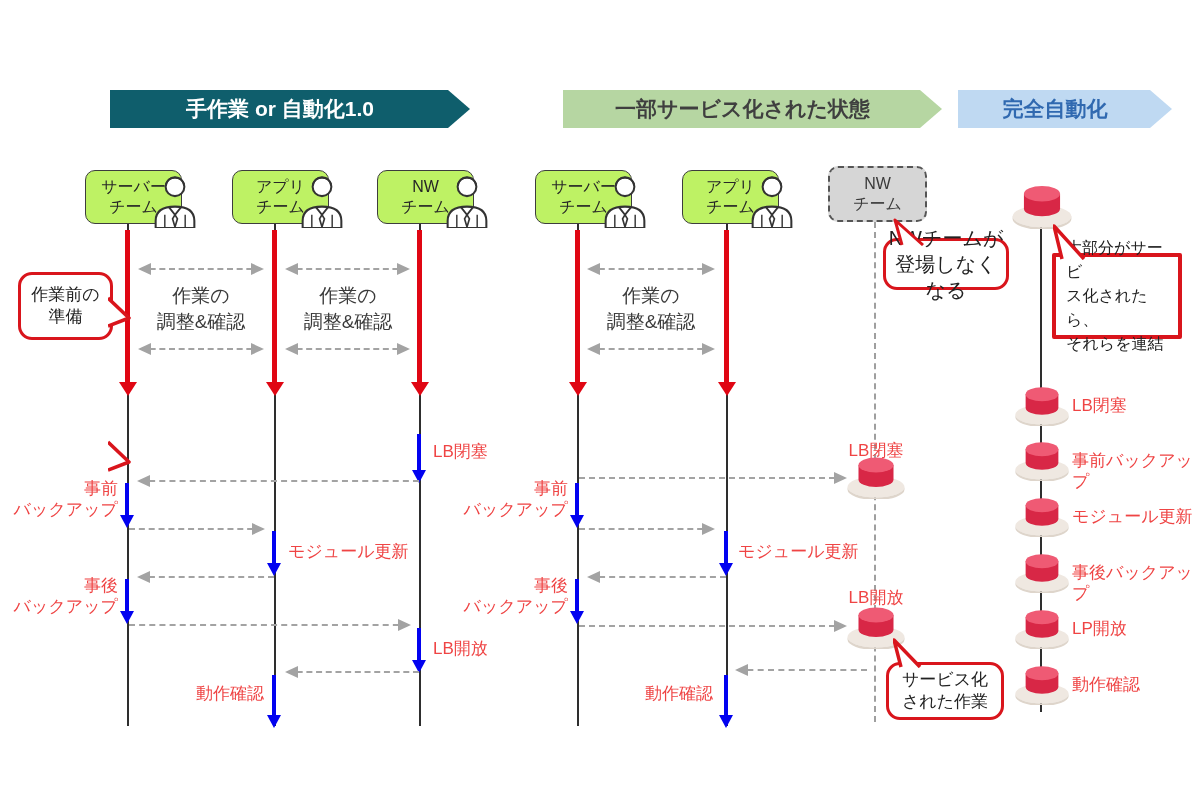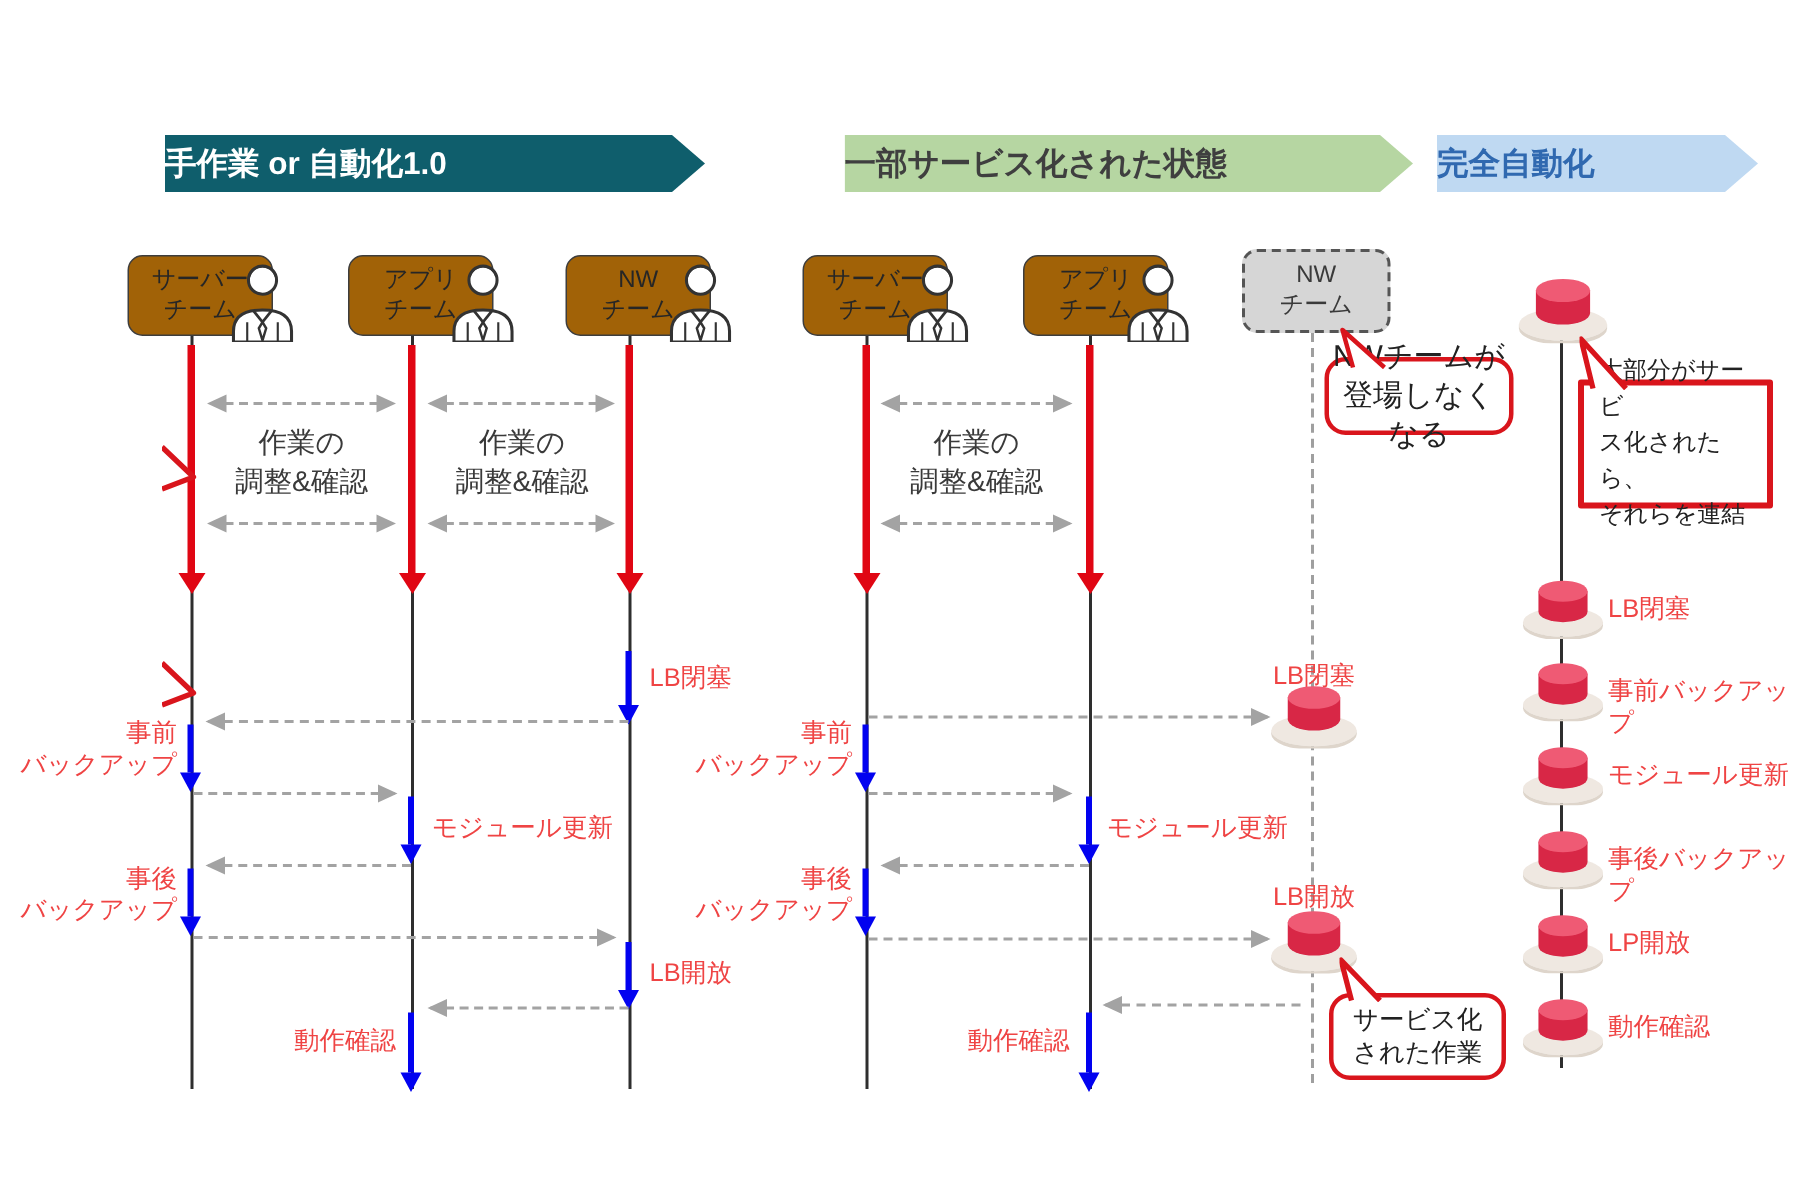--- a/index.html
+++ b/index.html
@@ -1,31 +1,31 @@
 <!DOCTYPE html>
 <html><head>
 <meta charset="utf-8">
 <style>
   html,body{margin:0;padding:0;background:#fff;}
   .stage{position:relative;width:1200px;height:800px;background:#fff;overflow:hidden;
          font-family:"Liberation Sans","DejaVu Sans",sans-serif;color:#262626;}
   .title{position:absolute;top:20px;left:0;width:1200px;text-align:center;margin:0;
          font-size:35px;font-weight:bold;color:#14141e;letter-spacing:1px;}
   
-  .banner{position:absolute;top:90px;height:38px;display:flex;align-items:center;justify-content:flex-start;
+  .banner{position:absolute;top:90px;height:38px;display:flex;align-items:center;justify-content:center;
           padding-right:20px;font-size:21px;font-weight:bold;
           clip-path:polygon(0 0,calc(100% - 22px) 0,100% 50%,calc(100% - 22px) 100%,0 100%);}
   .b1{left:110px;width:340px;background:#0f5e6c;color:#fff;}
   .b2{left:563px;width:359px;background:#b6d6a2;color:#3f3f3f;}
   .b3{left:958px;width:194px;background:#bfd9f2;color:#3069b0;}
   
   .lane{position:absolute;width:2px;background:#2e2e2e;}
   .lane-dashed{position:absolute;width:0;border-left:2px dashed #9f9f9f;}
   
-  .tbox{position:absolute;width:95px;height:52px;background:#a16207;border:1.5px solid #3d3d3d;
+  .tbox{position:absolute;width:95px;height:52px;background:#bef264;border:1.5px solid #3d3d3d;
         border-radius:10px;display:flex;align-items:center;justify-content:center;text-align:center;
         font-size:16px;line-height:1.22;white-space:pre-line;z-index:3;}
   .tbox.grey{background:#d6d6d6;border:2px dashed #555;color:#3a3a3a;}
   .person{position:absolute;width:46px;height:55px;z-index:4;}
   
   .red-arrow{position:absolute;width:5px;background:#e00613;z-index:2;}
   .red-arrow::after{content:'';position:absolute;top:100%;left:50%;transform:translateX(-50%);
         border:9px solid transparent;border-bottom:0;border-top:14px solid #e00613;}
   .blue-arrow{position:absolute;width:4px;background:#0202f0;z-index:2;}
   .blue-arrow::after{content:'';position:absolute;top:100%;left:50%;transform:translateX(-50%);
@@ -216,20 +216,22 @@
   <div class="lbl" style="left:1072px;top:562px">事後バックアップ</div>
   <svg class="btn" style="left:1013px;top:605px" width="58" height="44">
       <use href="#pushbtn"></use>
     </svg>
   <div class="lbl" style="left:1072px;top:618px">LP開放</div>
   <svg class="btn" style="left:1013px;top:661px" width="58" height="44">
       <use href="#pushbtn"></use>
     </svg>
   <div class="lbl" style="left:1072px;top:674px">動作確認</div>
 
+  <div class="callout" style="left:18px;top:272px;width:95px;height:68px">作業前の
+準備</div>
   <svg class="tail" style="left:108px;top:292px" width="24" height="40">
     <path d="M0,6 L21,26 L0,34" fill="#fff"></path>
       <path d="M0,6 L21,26 L0,34" fill="none" stroke="#d9151c" stroke-width="3.5" stroke-linejoin="round"></path>
   </svg>
 
   <svg class="tail" style="left:108px;top:436px" width="24" height="40">
     <path d="M0,6 L21,26 L0,34" fill="#fff"></path>
       <path d="M0,6 L21,26 L0,34" fill="none" stroke="#d9151c" stroke-width="3.5" stroke-linejoin="round"></path>
   </svg>
 

